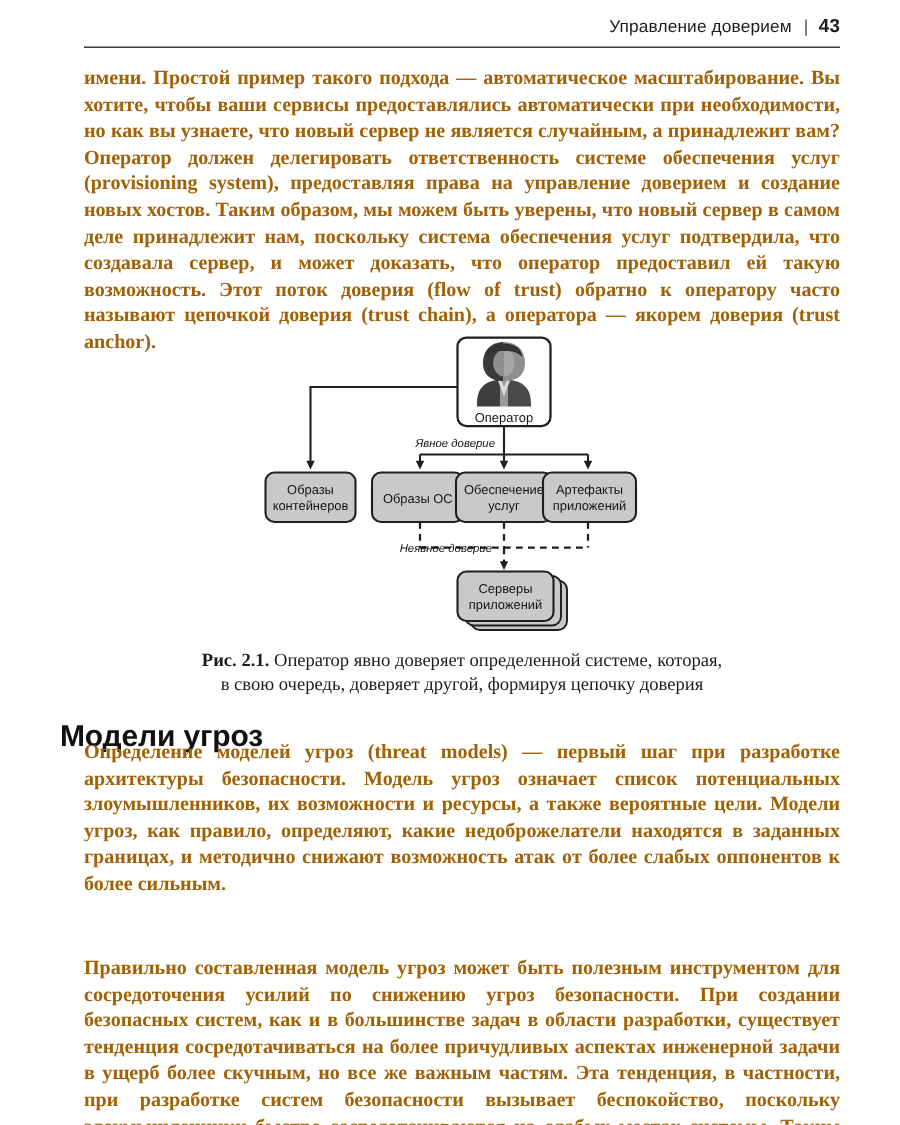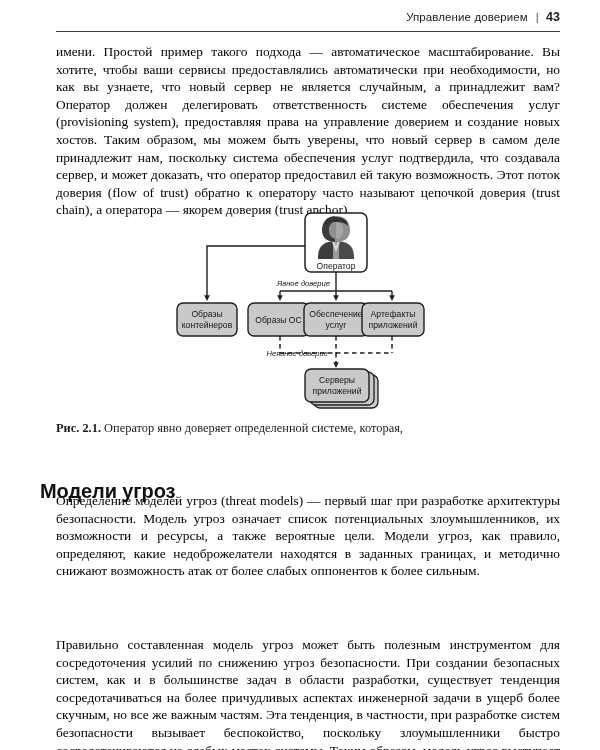--- a/index.html
+++ b/index.html
@@ -65,21 +65,22 @@
     left: 56px;
     width: 504px;
   }
   p.para {
     margin: 0 0 0 0;
     font-size: 13.4px;
     line-height: 17.6px;
     text-align: justify;
     text-justify: inter-word;
     hyphens: manual;
-    color: #000000;
+    color: #a16207;
+    font-weight: bold;
   }
 
   #para-intro { top: 43px; }
   #para-threat-1 { top: 492px; }
   #para-threat-2 { top: 636px; }
 
   
   .section-heading {
     position: absolute;
     left: 40px;
@@ -89,37 +90,38 @@
     font-size: 20px;
     letter-spacing: -0.1px;
     color: #111111;
     text-align: right;
   }
 
   
   .figure {
     position: absolute;
     left: 56px;
-    top: 205px;
+    top: 217px;
     width: 504px;
     height: 250px;
   }
   .diagram {
     position: absolute;
     left: 0; top: 0;
     width: 504px;
     height: 205px;
   }
   .diagram svg { display: block; }
 
   .fig-caption {
     position: absolute;
     left: 0;
     top: 215px;
     width: 504px;
+    text-align: center;
     font-size: 12.4px;
     line-height: 16px;
     color: #1c1c1c;
   }
   .fig-caption .fig-num {
     font-weight: bold;
   }
   .cap-line2 { display: block; }
 
   
@@ -250,20 +252,21 @@
           <rect x="249" y="164" width="64" height="33" rx="6" ry="6" fill="#c9c9c9" stroke="#1f1f1f" stroke-width="1.4"></rect>
           <text class="nodeLabel" x="281" y="178" text-anchor="middle">Серверы</text>
           <text class="nodeLabel" x="281" y="189" text-anchor="middle">приложений</text>
         </g>
       </svg>
     </div>
 
     <div class="fig-caption">
       <span class="fig-num">Рис. 2.1.</span>
       <span>Оператор явно доверяет определенной системе, которая,</span>
+      <span class="cap-line2">в свою очередь, доверяет другой, формируя цепочку доверия</span>
     </div>
   </div>
 
   <div class="section-heading">Модели угроз</div>
 
   <div class="col" id="para-threat-1">
     <p class="para">Определение моделей угроз (threat models) — первый шаг при разработке архитектуры безопасности. Модель угроз означает список потенциальных злоумышленников, их возможности и ресурсы, а также вероятные цели. Модели угроз, как правило, определяют, какие недоброжелатели находятся в заданных границах, и методично снижают возможность атак от более слабых оппонентов к более сильным.</p>
   </div>
   <div class="col" id="para-threat-2">
     <p class="para">Правильно составленная модель угроз может быть полезным инструментом для сосредоточения усилий по снижению угроз безопасности. При создании безопасных систем, как и в большинстве задач в области разработки, существует тенденция сосредотачиваться на более причудливых аспектах инженерной задачи в ущерб более скучным, но все же важным частям. Эта тенденция, в частности, при разработке систем безопасности вызывает беспокойство, поскольку злоумышленники быстро сосредотачиваются на слабых местах системы. Таким образом, модель угроз выступает в качестве механизма фокусировки внимания на одной угрозе и сни-</p>

